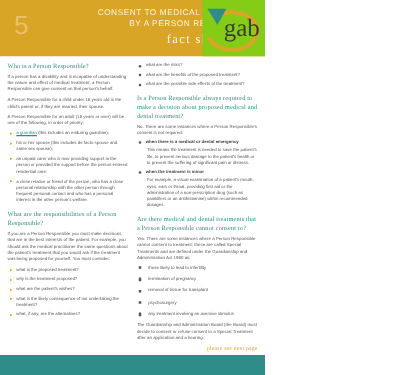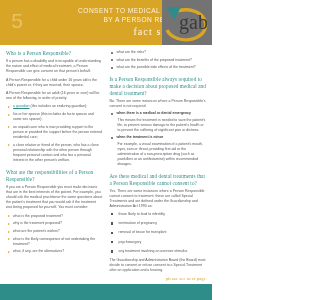--- a/index.html
+++ b/index.html
@@ -49,21 +49,21 @@
     letter-spacing:1.1px;
     color:#fdf6e4;
     line-height:12px;
     margin-top:1px;
     white-space:nowrap;
   }
   .logo-box{
     position:absolute;
     right:0;top:0;
     width:50px;height:45px;
-    background:#737373;
+    background:#84cc16;
     display:flex;align-items:center;justify-content:center;text-align:center;
   }
   .logo-svg{display:block;}
 
   
   .content{
     position:absolute;
     top:45px;left:0;right:0;bottom:16px;
     display:flex;
     padding:5px 6px 0 6px;

